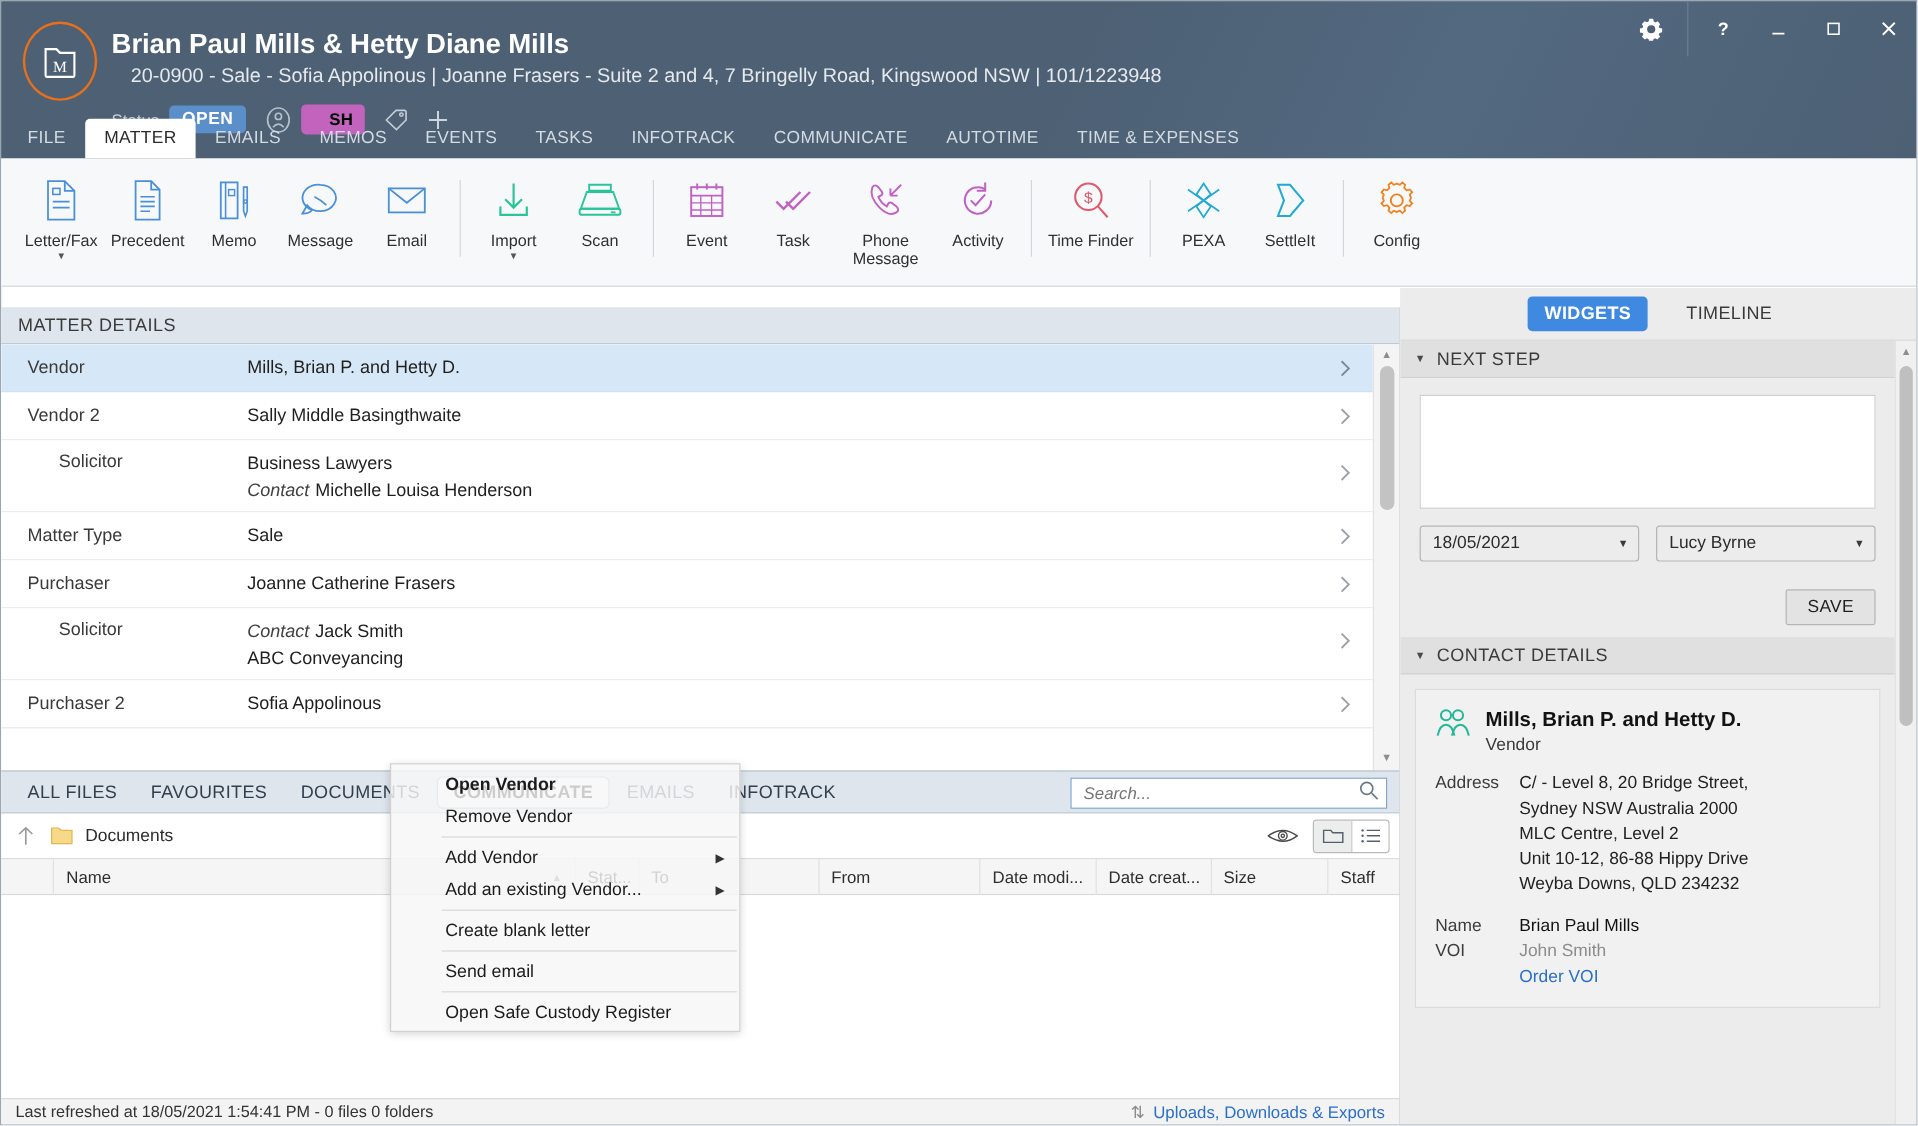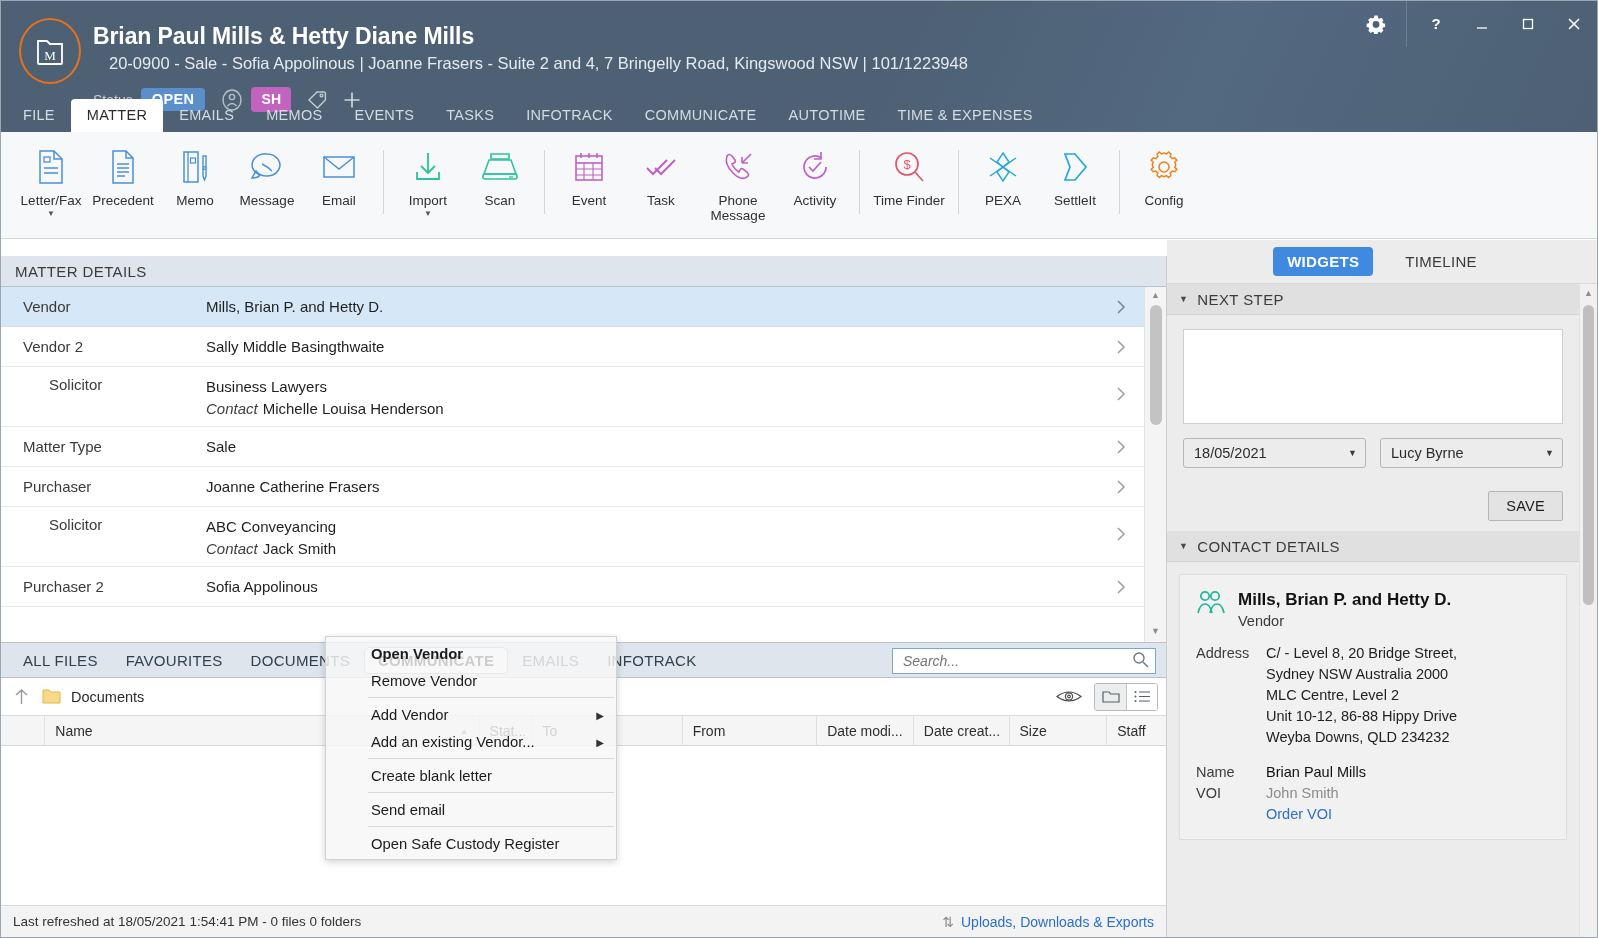--- a/index.html
+++ b/index.html
@@ -50,23 +50,23 @@
   }
   .status-label { color: #c5cdd6; font-size: 14px; margin-right: 8px; }
   .status-pill {
     background: #5b8fca; color: #ffffff;
     font-size: 14.5px; font-weight: bold;
     padding: 3px 11px 4px 11px; border-radius: 4px;
     letter-spacing: .4px;
   }
   .hdr-person-icon { margin-left: 16px; display:flex; align-items:center; }
   .initials-pill {
-    background: #c264bd; color: #ffffff;
+    background: #c264bd; color: #000000;
     font-size: 14px; font-weight: bold;
-    padding: 4px 10px 5px 10px; border-radius: 4px;
+    padding: 4px 10px 5px 23px; border-radius: 4px;
     margin-left: 8px; letter-spacing: .3px;
   }
   .hdr-tag-icon { margin-left: 16px; display:flex; align-items:center; }
   .hdr-plus-icon { margin-left: 14px; display:flex; align-items:center; }
 
   .win-controls {
     position: absolute; right: 0; top: 0;
     display: flex; align-items: flex-start; height: 48px;
   }
   .win-btn {
@@ -257,21 +257,21 @@
   .fth.from { width: 138px; }
   .fth.dmod { width: 99px; }
   .fth.dcre { width: 98px; }
   .fth.size { width: 100px; }
   .fth.staff { width: 60px; border-right: none; }
   .sort-caret { font-size: 9px; color: #7d7d7d; }
   .ftable-body { flex: 1; background: #ffffff; }
 
   
   .statusbar {
-    height: 32px; background: #f3f3f3;
+    height: 22px; background: #f3f3f3;
     border-top: 1px solid #dadada;
     display: flex; align-items: center;
     padding: 0 12px;
     font-size: 13.5px; color: #333333;
     position: relative;
   }
   .status-right {
     margin-left: auto; display: flex; align-items: center; gap: 7px;
     color: #2a6fc9; font-size: 14px;
   }
@@ -694,24 +694,24 @@
             <div class="md-chev">
               <svg width="13" height="18" viewBox="0 0 13 18">
                   <path d="M3 3 L9 9 L3 15" fill="none" stroke="#9aa2aa" stroke-width="1.6"></path>
                 </svg>
             </div>
           </div>
 
           <div class="md-row h60">
             <div class="md-label indent">Solicitor</div>
             <div class="md-value">
-              <div>ABC Conveyancing</div>
               <div>
                 <span class="contact-lbl">Contact</span><span>Jack Smith</span>
               </div>
+              <div>ABC Conveyancing</div>
             </div>
             <div class="md-chev">
               <svg width="13" height="18" viewBox="0 0 13 18">
                   <path d="M3 3 L9 9 L3 15" fill="none" stroke="#9aa2aa" stroke-width="1.6"></path>
                 </svg>
             </div>
           </div>
 
           <div class="md-row h40">
             <div class="md-label">Purchaser 2</div>

